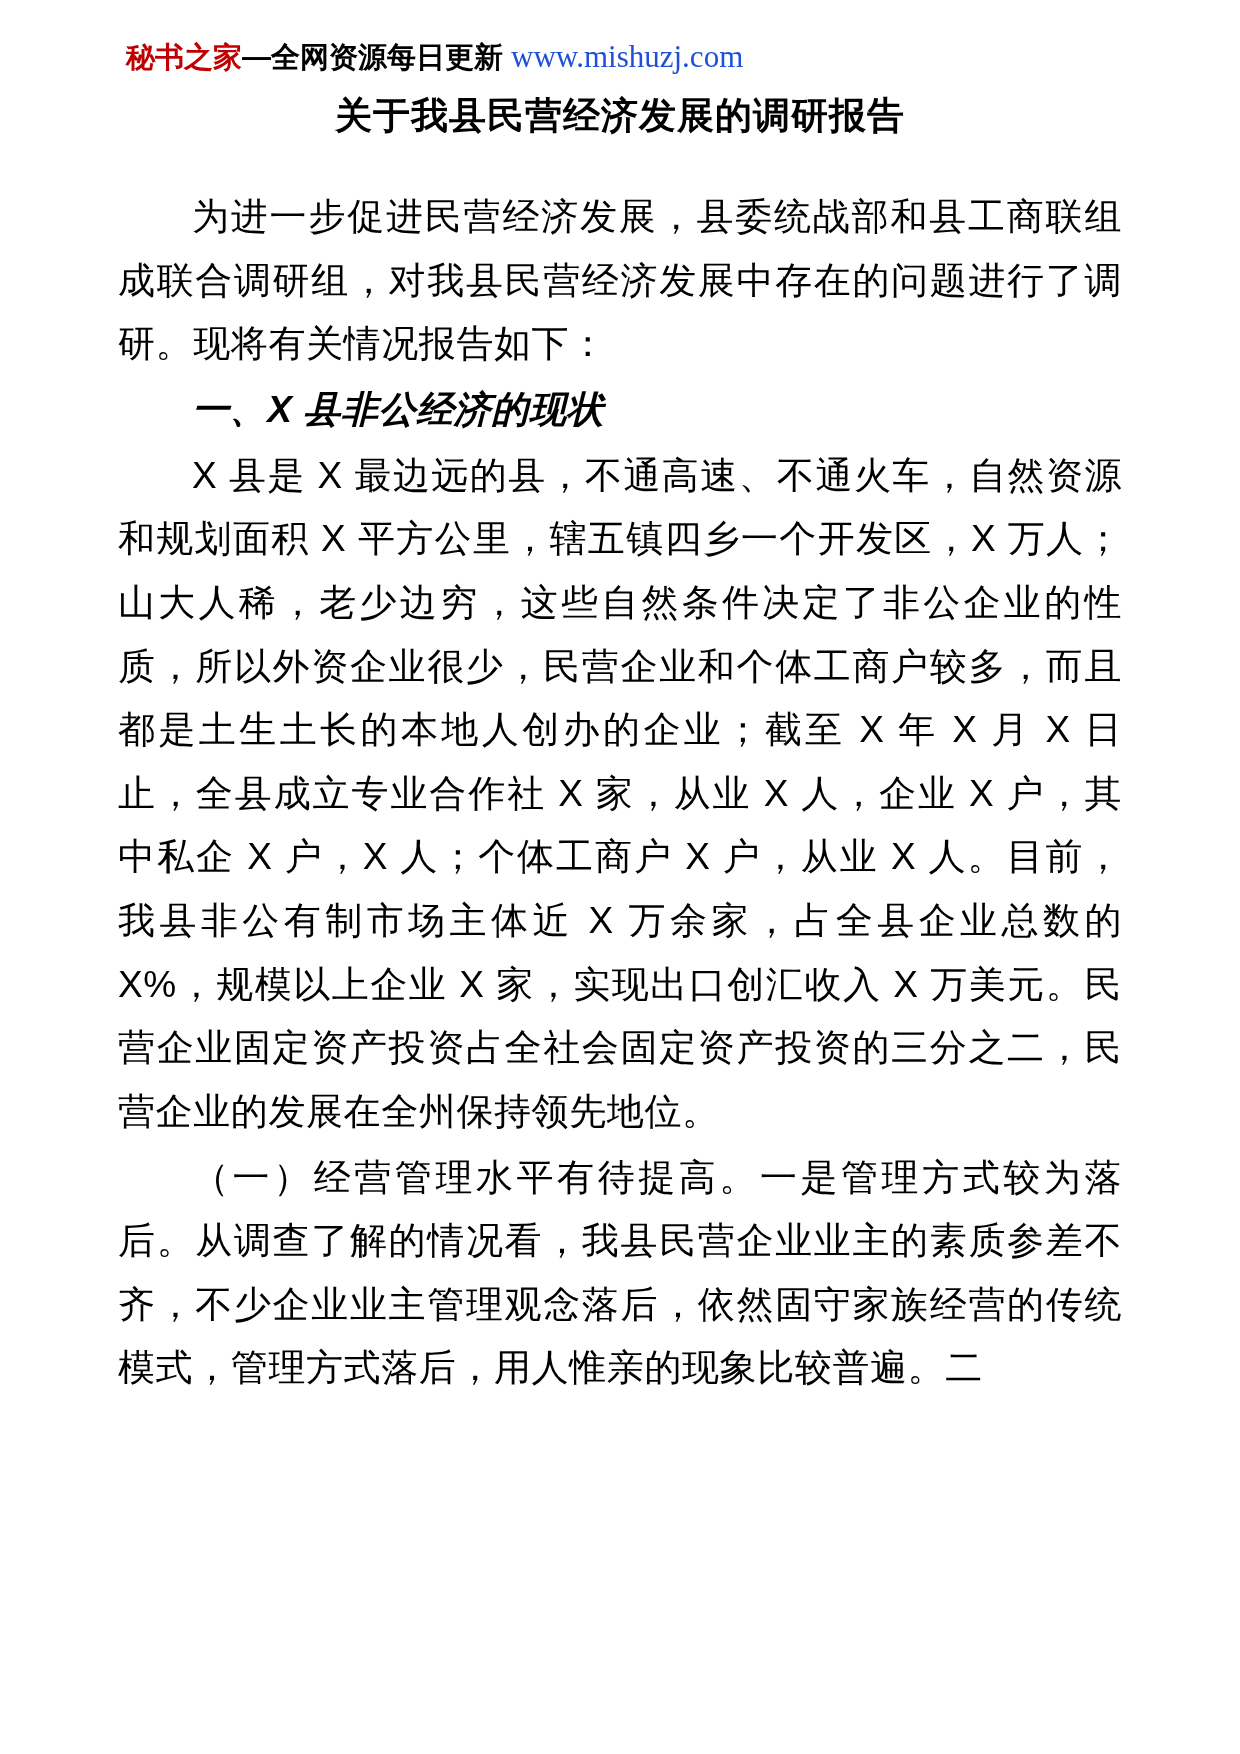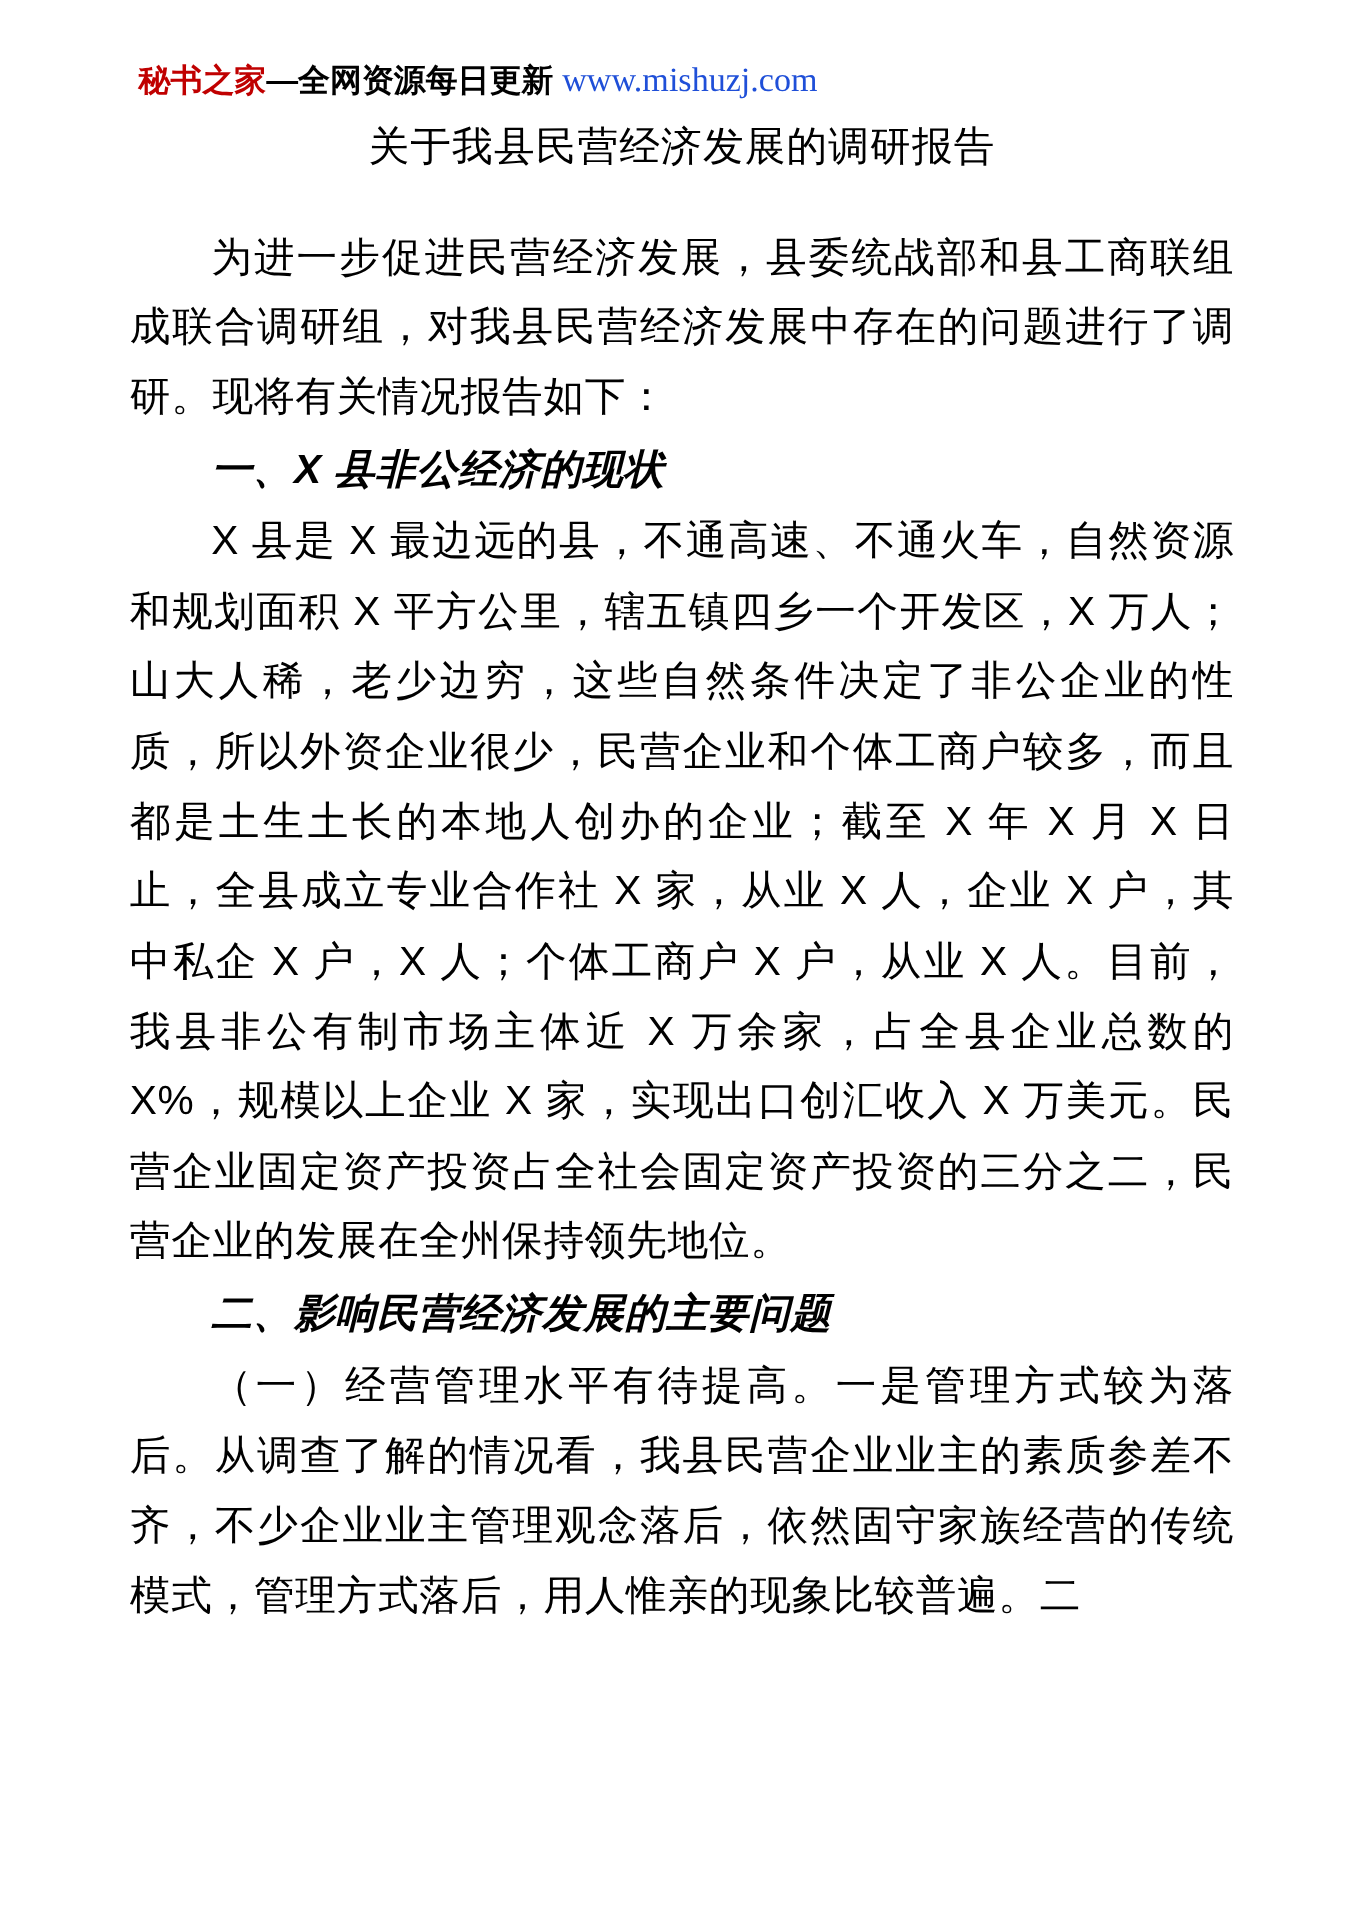--- a/index.html
+++ b/index.html
@@ -11,21 +11,21 @@
     width: 1240px;
     height: 1754px;
     font-family: "Liberation Sans", sans-serif;
     color: #000000;
     overflow: hidden;
   }
   .page {
     width: 1240px;
     height: 1754px;
     box-sizing: border-box;
-    padding: 54px 118px 0 118px;
+    padding: 38px 118px 0 118px;
     position: relative;
   }
   .watermark {
     font-size: 29px;
     line-height: 1.2;
     white-space: nowrap;
     margin-left: 8px;
     margin-bottom: 14px;
   }
   .watermark .wm-brand {
@@ -38,21 +38,21 @@
   }
   .watermark .wm-url {
     color: #1f4fd8;
     font-family: "Liberation Serif", serif;
     font-weight: normal;
     font-size: 31px;
   }
   .doc-title {
     text-align: center;
     font-size: 37px;
-    font-weight: normal;
+    font-weight: bold;
     letter-spacing: 1px;
     margin: 16px 0 44px 0;
     line-height: 1.35;
   }
   .para {
     font-size: 37px;
     line-height: 1.72;
     text-align: justify;
     text-justify: inter-ideograph;
     text-indent: 2em;
@@ -71,16 +71,15 @@
 
   <div class="watermark">
     <span class="wm-brand">秘书之家</span><span class="wm-mid">—全网资源每日更新 </span><span class="wm-url">www.mishuzj.com</span>
   </div>
 
   <h1 class="doc-title">关于我县民营经济发展的调研报告</h1>
 
   <p class="para">为进一步促进民营经济发展，县委统战部和县工商联组成联合调研组，对我县民营经济发展中存在的问题进行了调研。现将有关情况报告如下：</p>
   <p class="para heading">一、X 县非公经济的现状</p>
   <p class="para">X 县是 X 最边远的县，不通高速、不通火车，自然资源和规划面积 X 平方公里，辖五镇四乡一个开发区，X 万人；山大人稀，老少边穷，这些自然条件决定了非公企业的性质，所以外资企业很少，民营企业和个体工商户较多，而且都是土生土长的本地人创办的企业；截至 X 年 X 月 X 日止，全县成立专业合作社 X 家，从业 X 人，企业 X 户，其中私企 X 户，X 人；个体工商户 X 户，从业 X 人。目前，我县非公有制市场主体近 X 万余家，占全县企业总数的 X%，规模以上企业 X 家，实现出口创汇收入 X 万美元。民营企业固定资产投资占全社会固定资产投资的三分之二，民营企业的发展在全州保持领先地位。</p>
-  <p class="para heading">二、影响民营经济发展的主要问题</p>
   <p class="para">（一）经营管理水平有待提高。一是管理方式较为落后。从调查了解的情况看，我县民营企业业主的素质参差不齐，不少企业业主管理观念落后，依然固守家族经营的传统模式，管理方式落后，用人惟亲的现象比较普遍。二</p>
 
 </div>
 
 </body></html>

